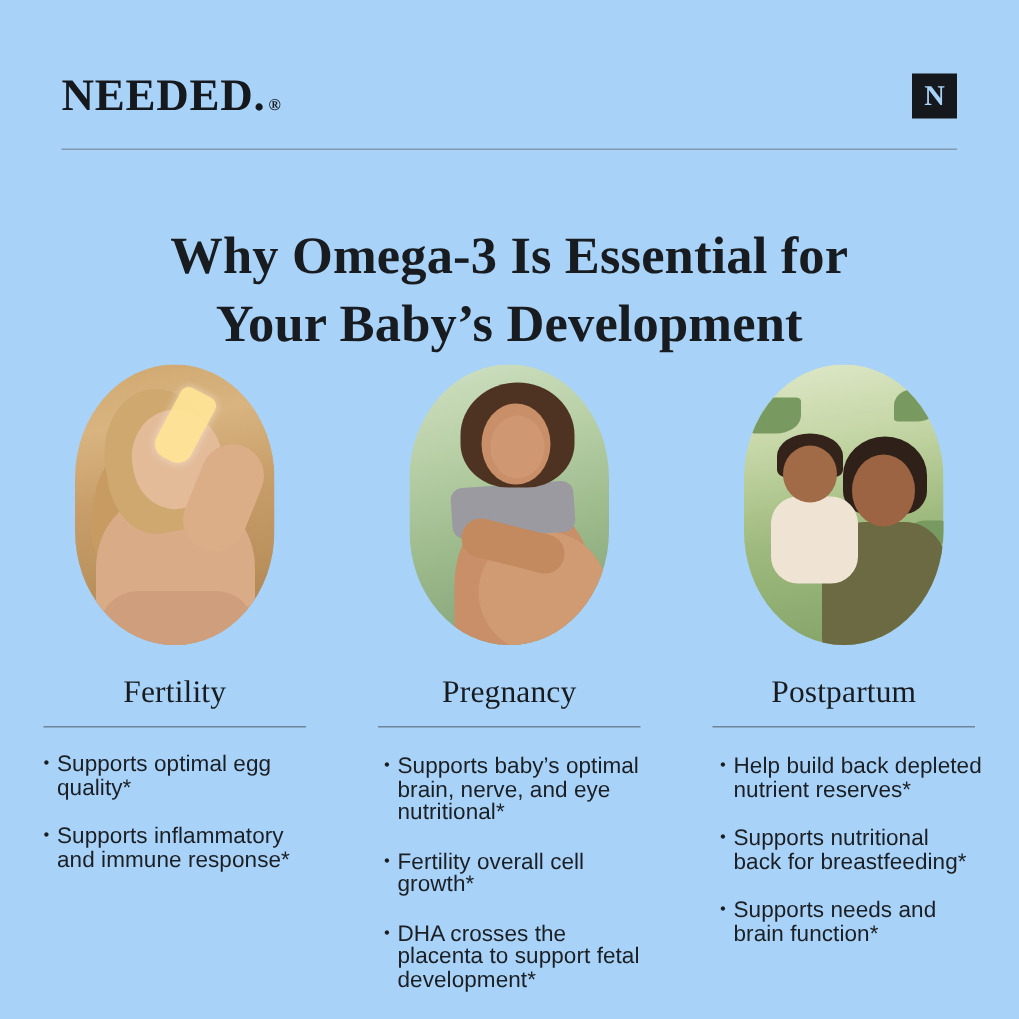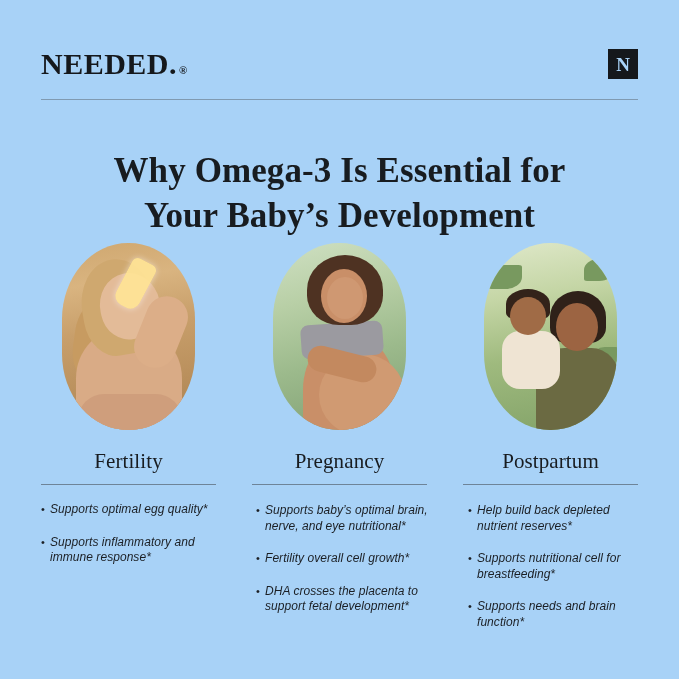--- a/index.html
+++ b/index.html
@@ -93,21 +93,22 @@
     display: block;
   }
 
   
   .columns {
     position: absolute;
     left: 41px;
     top: 243px;
     width: 597px;
     display: flex;
-    justify-content: space-between;
+    justify-content: center;
+    gap: 48px;
   }
   .col {
     width: 175px;
     display: flex;
     flex-direction: column;
     align-items: center;
   }
   .photo {
     width: 133px;
     height: 187px;
@@ -357,25 +358,24 @@
     margin-bottom: 17px;
   }
   .bullet .dot {
     flex: 0 0 auto;
     width: 9px;
     font-size: 11px;
     line-height: 15.5px;
     color: #1b1f24;
   }
   .bullet .btext {
-    font-size: 12px;
+    font-size: 15px;
     line-height: 15.5px;
     color: #1b1f24;
     letter-spacing: 0.05px;
-    font-style: italic;
   }
   
   .col2 .bullets, .col3 .bullets { margin-top: 18px; }
   .col2 .bullets { padding-left: 8px; }
   .col3 .bullets { padding-left: 10px; }
 </style>
 </head>
 <body>
 
 <div class="page">
@@ -469,21 +469,21 @@
       </div>
       <div class="col-title">Postpartum</div>
       <div class="col-underline"></div>
       <div class="bullets">
         <div class="bullet">
           <span class="dot">•</span>
           <span class="btext">Help build back depleted nutrient reserves*</span>
         </div>
         <div class="bullet">
           <span class="dot">•</span>
-          <span class="btext">Supports nutritional cell for breastfeeding*</span>
+          <span class="btext">Supports nutritional back for breastfeeding*</span>
         </div>
         <div class="bullet">
           <span class="dot">•</span>
           <span class="btext">Supports needs and brain function*</span>
         </div>
       </div>
     </div>
 
   </div>
 </div>

